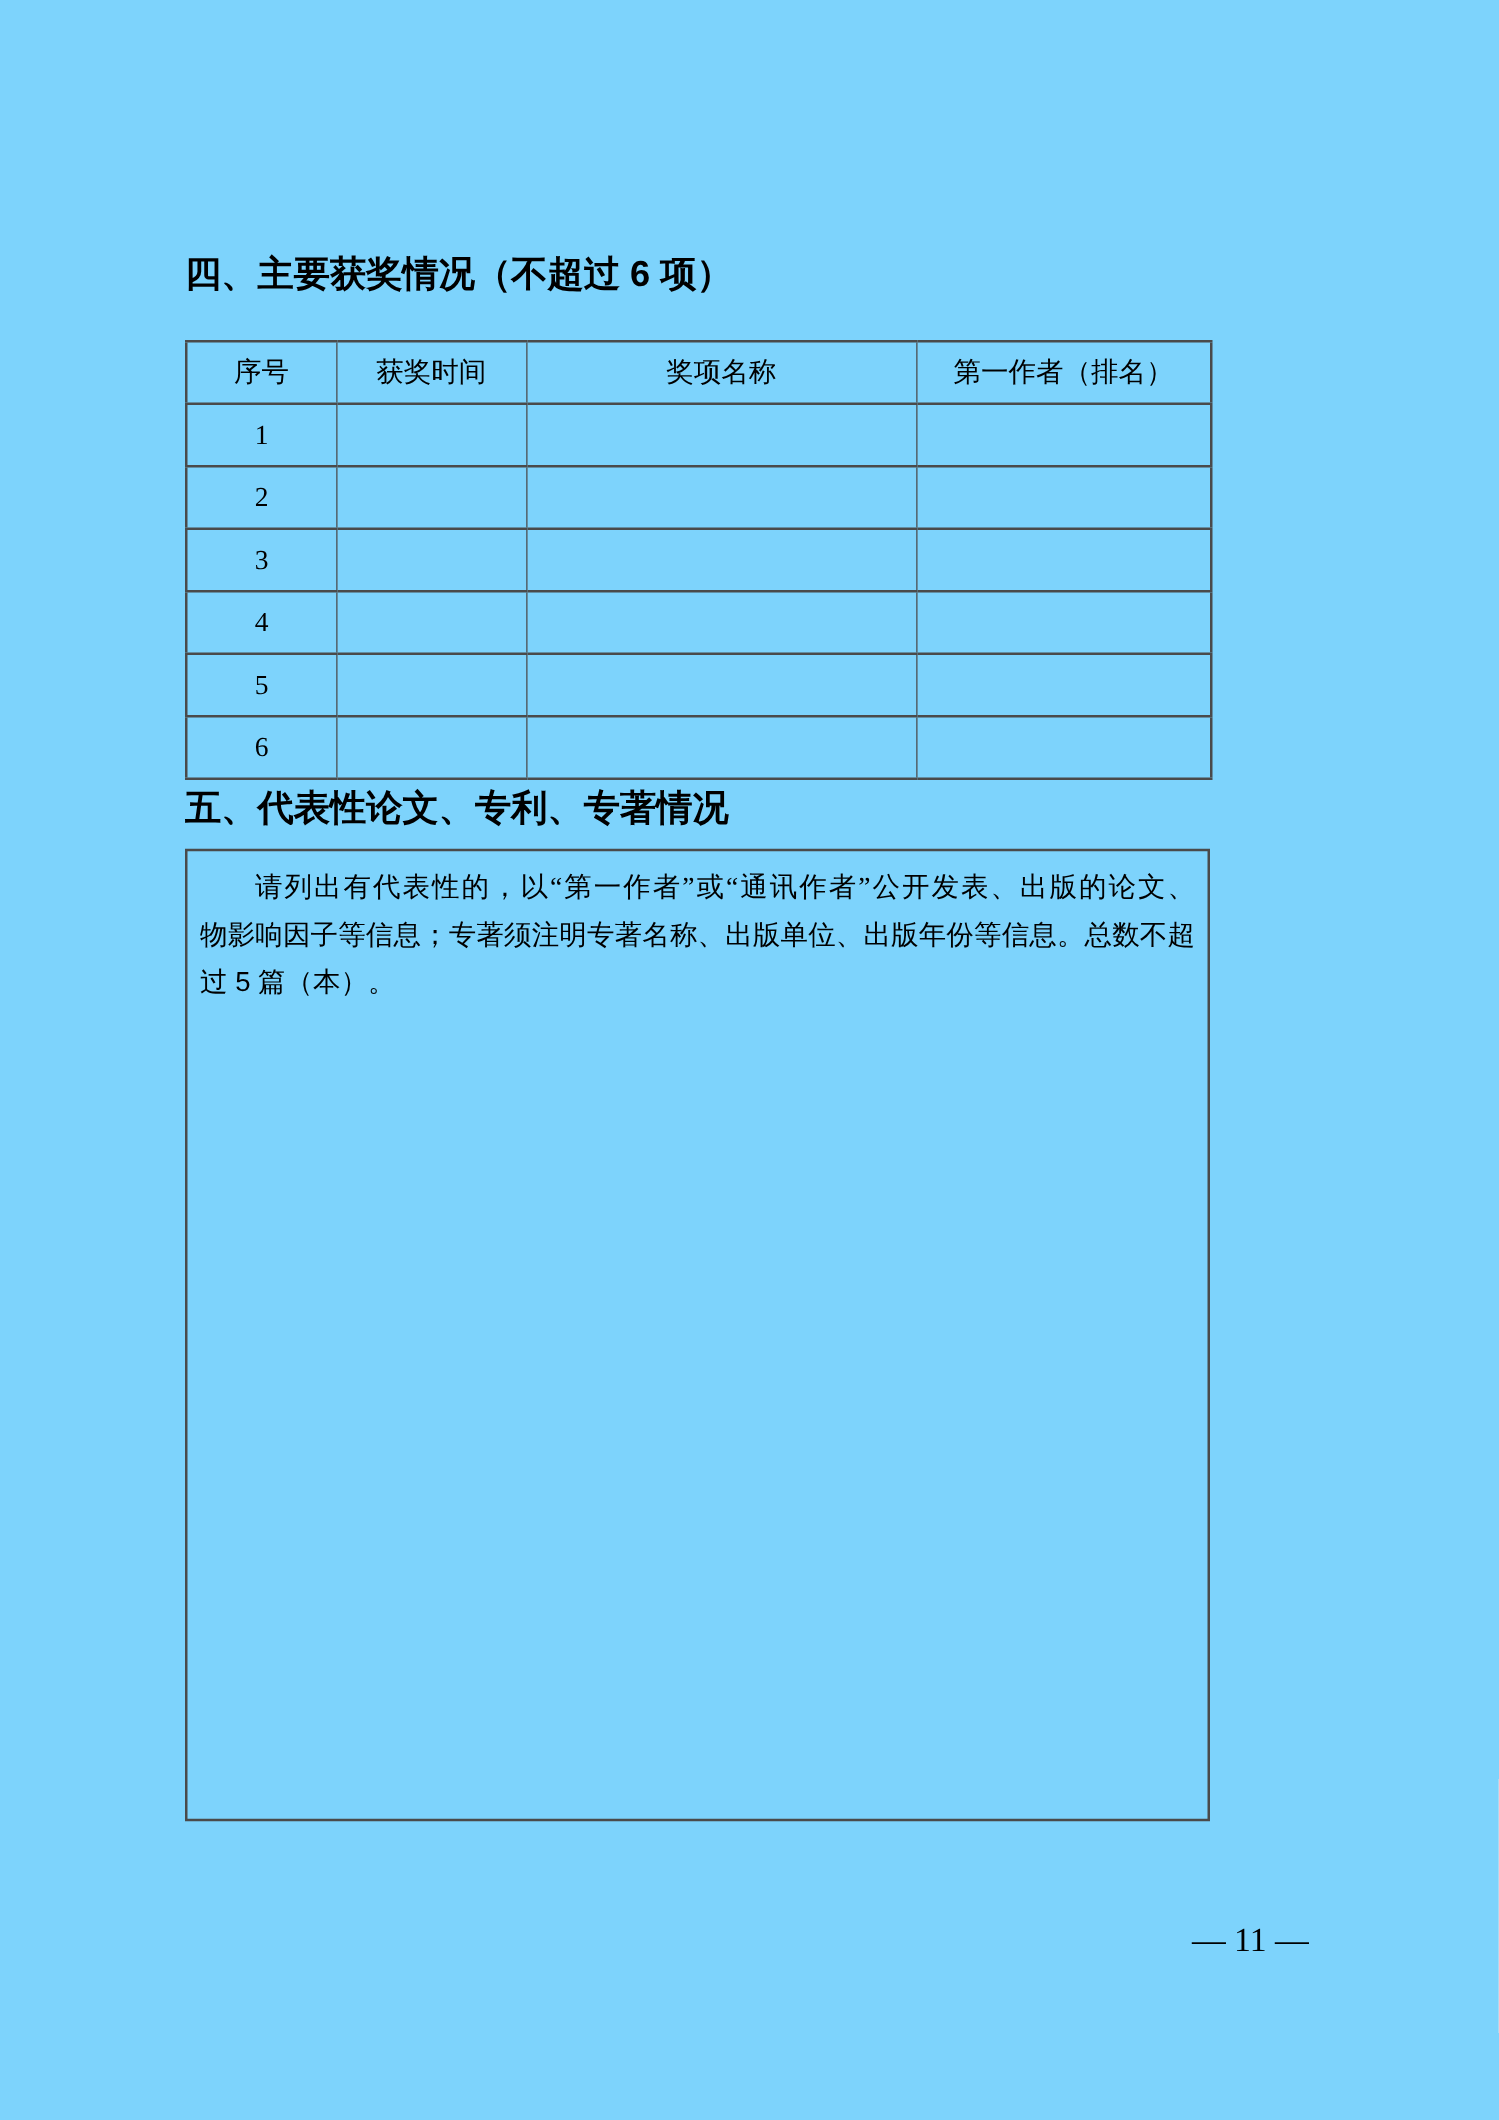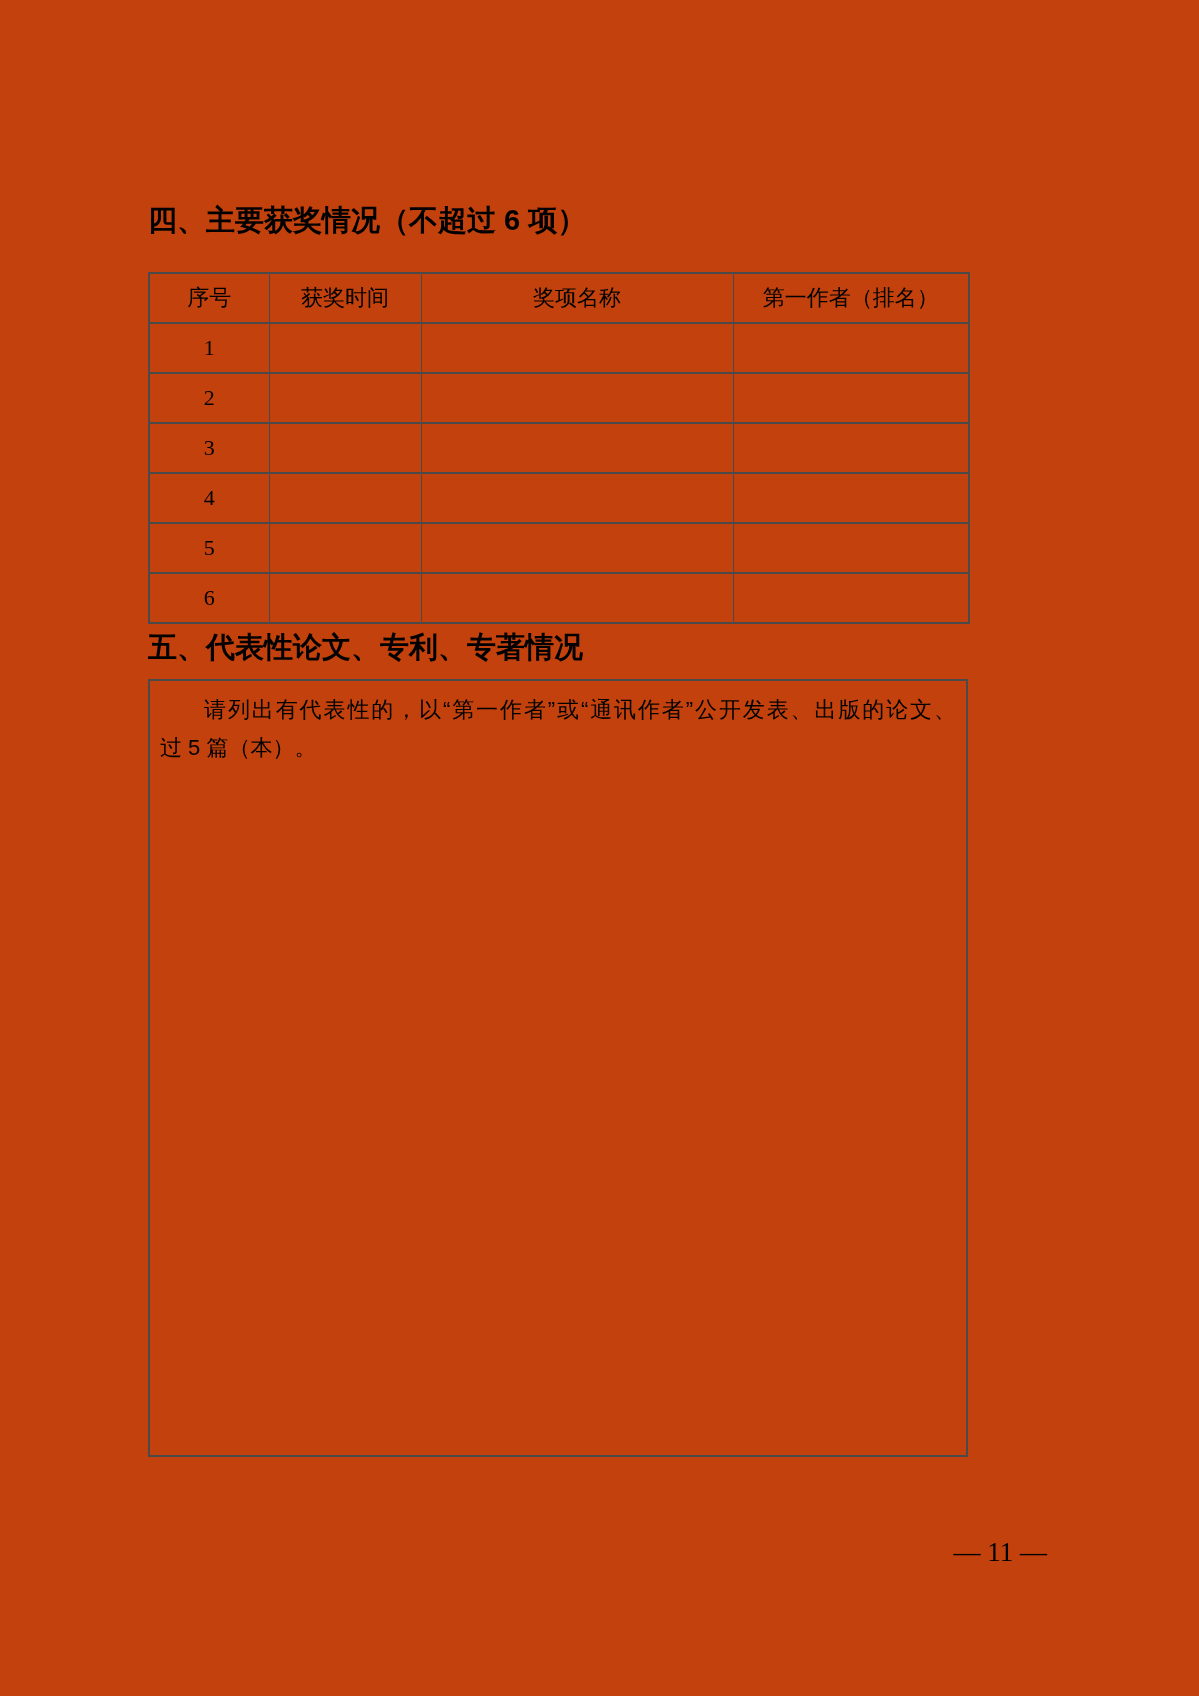--- a/index.html
+++ b/index.html
@@ -2,21 +2,21 @@
 <html><head>
 <meta charset="utf-8">
 <style>
   * { margin: 0; padding: 0; box-sizing: border-box; }
   html, body { background: #e8e8e8; }
   .page {
     position: relative;
     width: 1199px;
     height: 1696px;
     margin: 0 auto;
-    background: #c2410c;
+    background: #7dd3fc;
     color: #000000;
     font-family: "Liberation Serif", serif;
     overflow: hidden;
   }
   .content {
     position: absolute;
     left: 148px;
     top: 0;
     width: 820px;
     padding-top: 203px;
@@ -58,21 +58,21 @@
     border: 2px solid #4a4a4a;
     padding: 10px 10px;
   }
   .para {
     font-family: "Liberation Sans", sans-serif;
     font-size: 22px;
     line-height: 38px;
     color: #000000;
   }
   .para .line { display: block; }
-  .para .fill { text-align: justify; text-align-last: justify; }
+  .para .fill { text-align: justify; text-align-last: justify; font-family: Liberation Serif, serif; }
   .para .indent { text-indent: 44px; }
   .footer {
     position: absolute;
     top: 1537px;
     right: 152px;
     font-family: "Liberation Serif", serif;
     font-size: 27px;
     line-height: 30px;
     color: #000000;
     white-space: nowrap;
@@ -140,20 +140,21 @@
           <td></td>
         </tr>
       </tbody>
     </table>
 
     <div class="section-heading heading-5">五、代表性论文、专利、专著情况</div>
 
     <div class="bigbox">
       <div class="para">
         <span class="line indent fill">请列出有代表性的，以“第一作者”或“通讯作者”公开发表、出版的论文、</span>
+        <span class="line fill">物影响因子等信息；专著须注明专著名称、出版单位、出版年份等信息。总数不超</span>
         <span class="line">过 5 篇（本）。</span>
       </div>
     </div>
 
   </div>
 
   <div class="footer">— 11 —</div>
 </div>
 
 </body></html>

